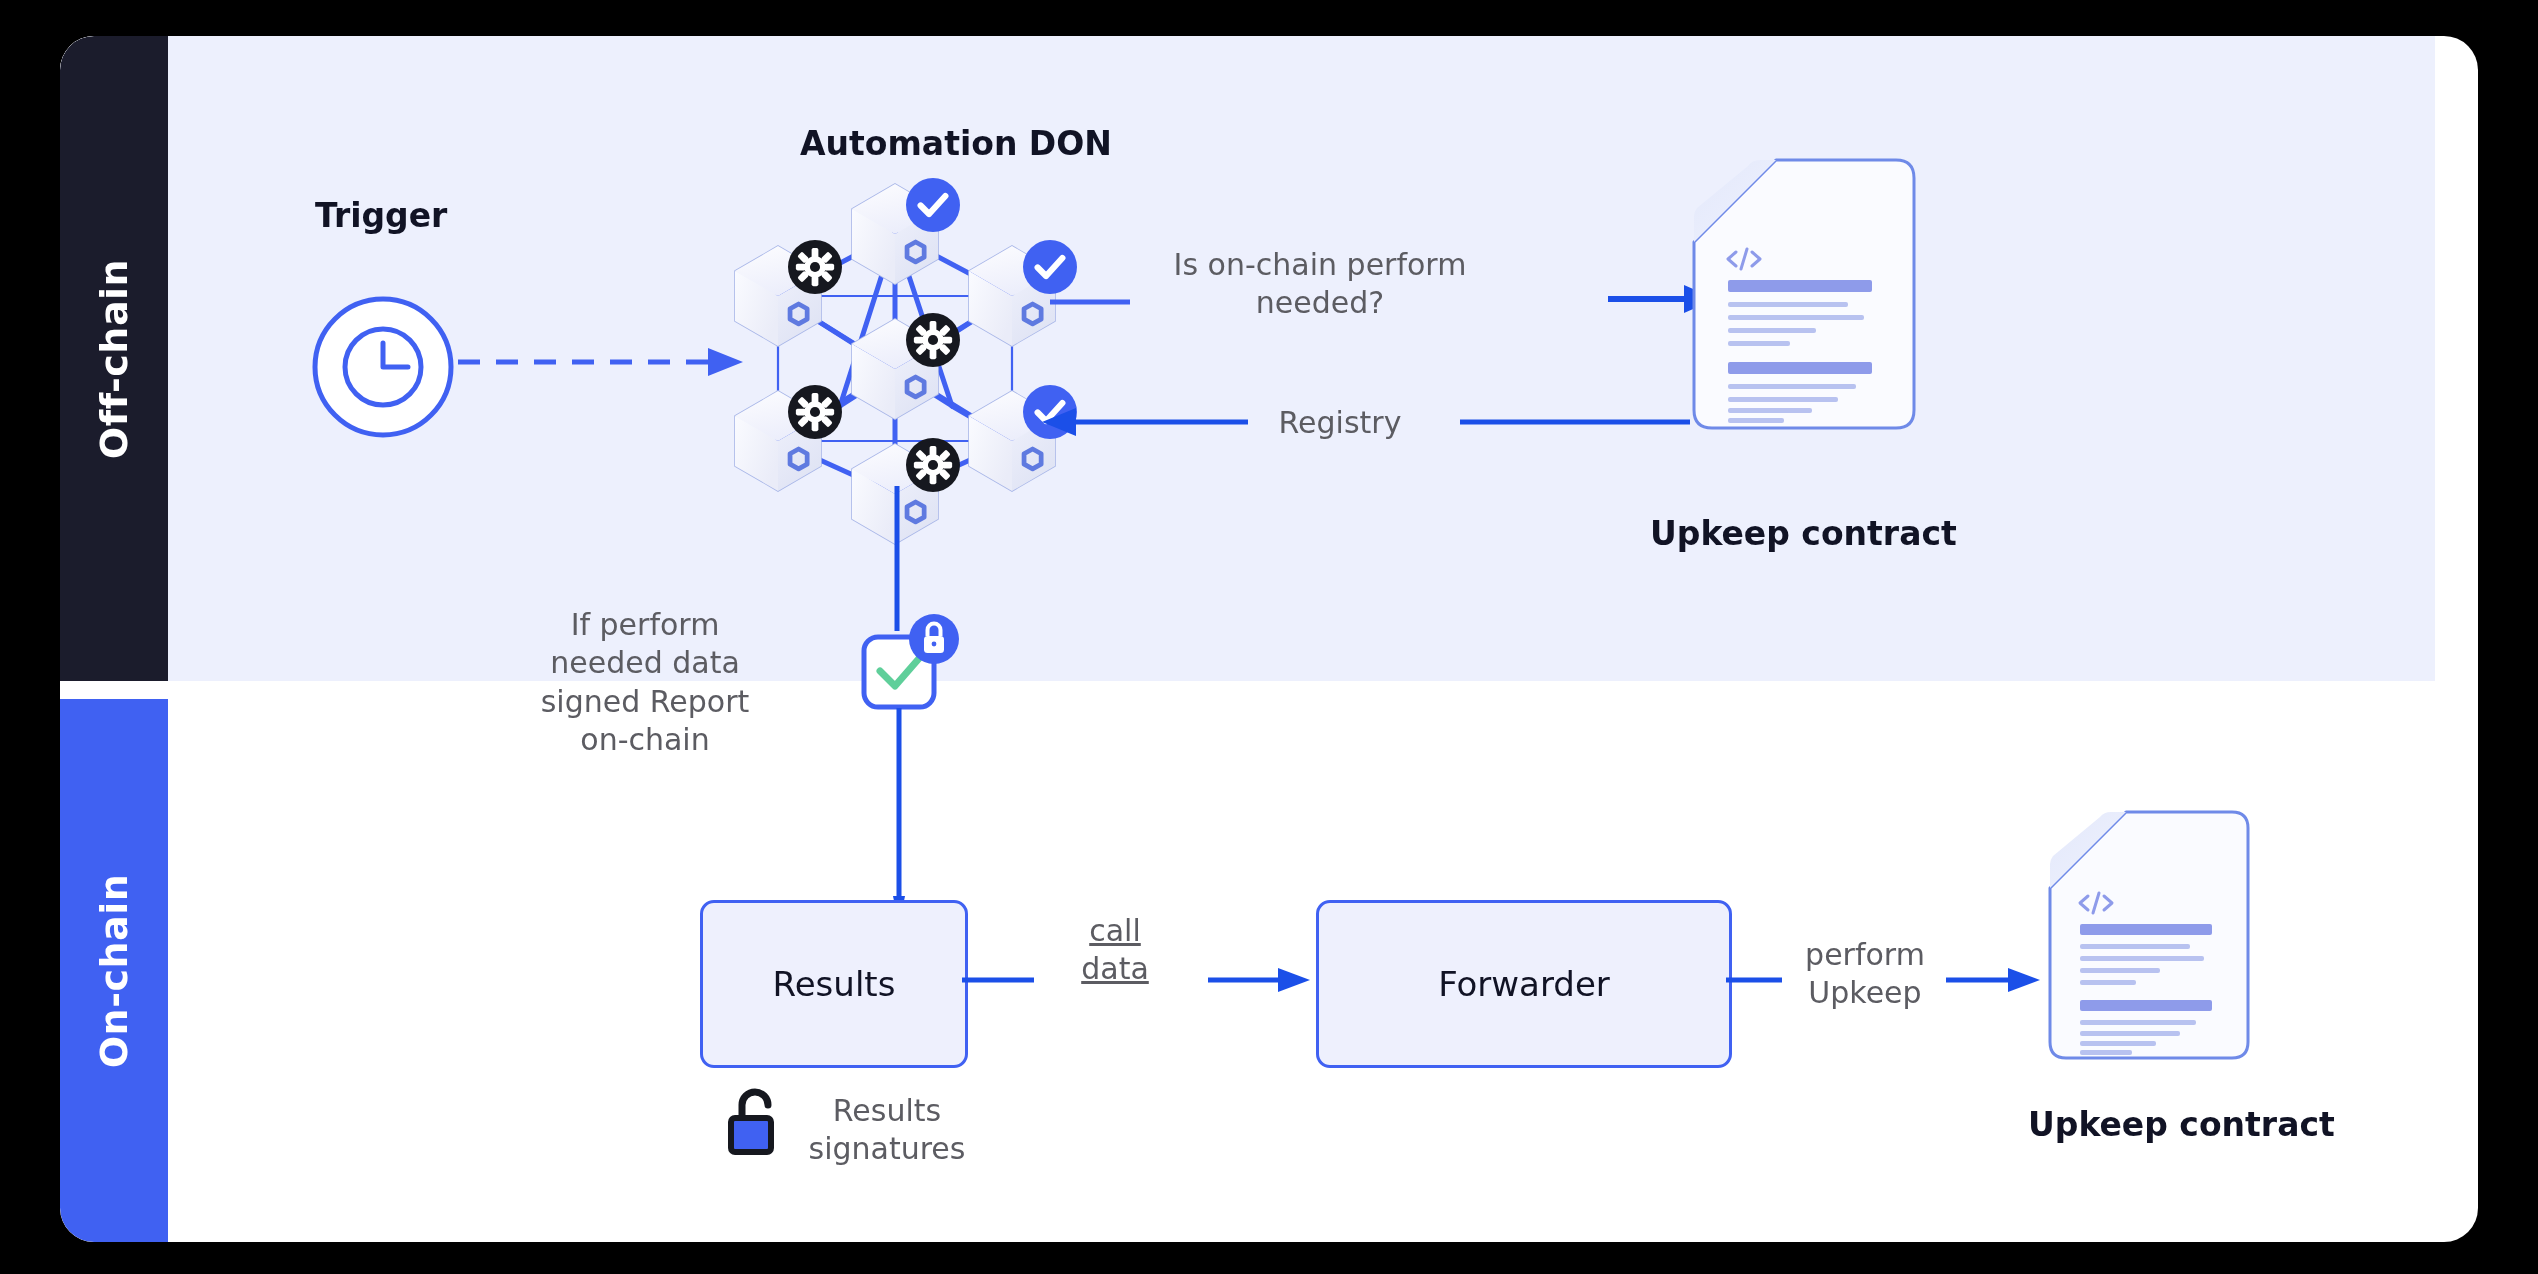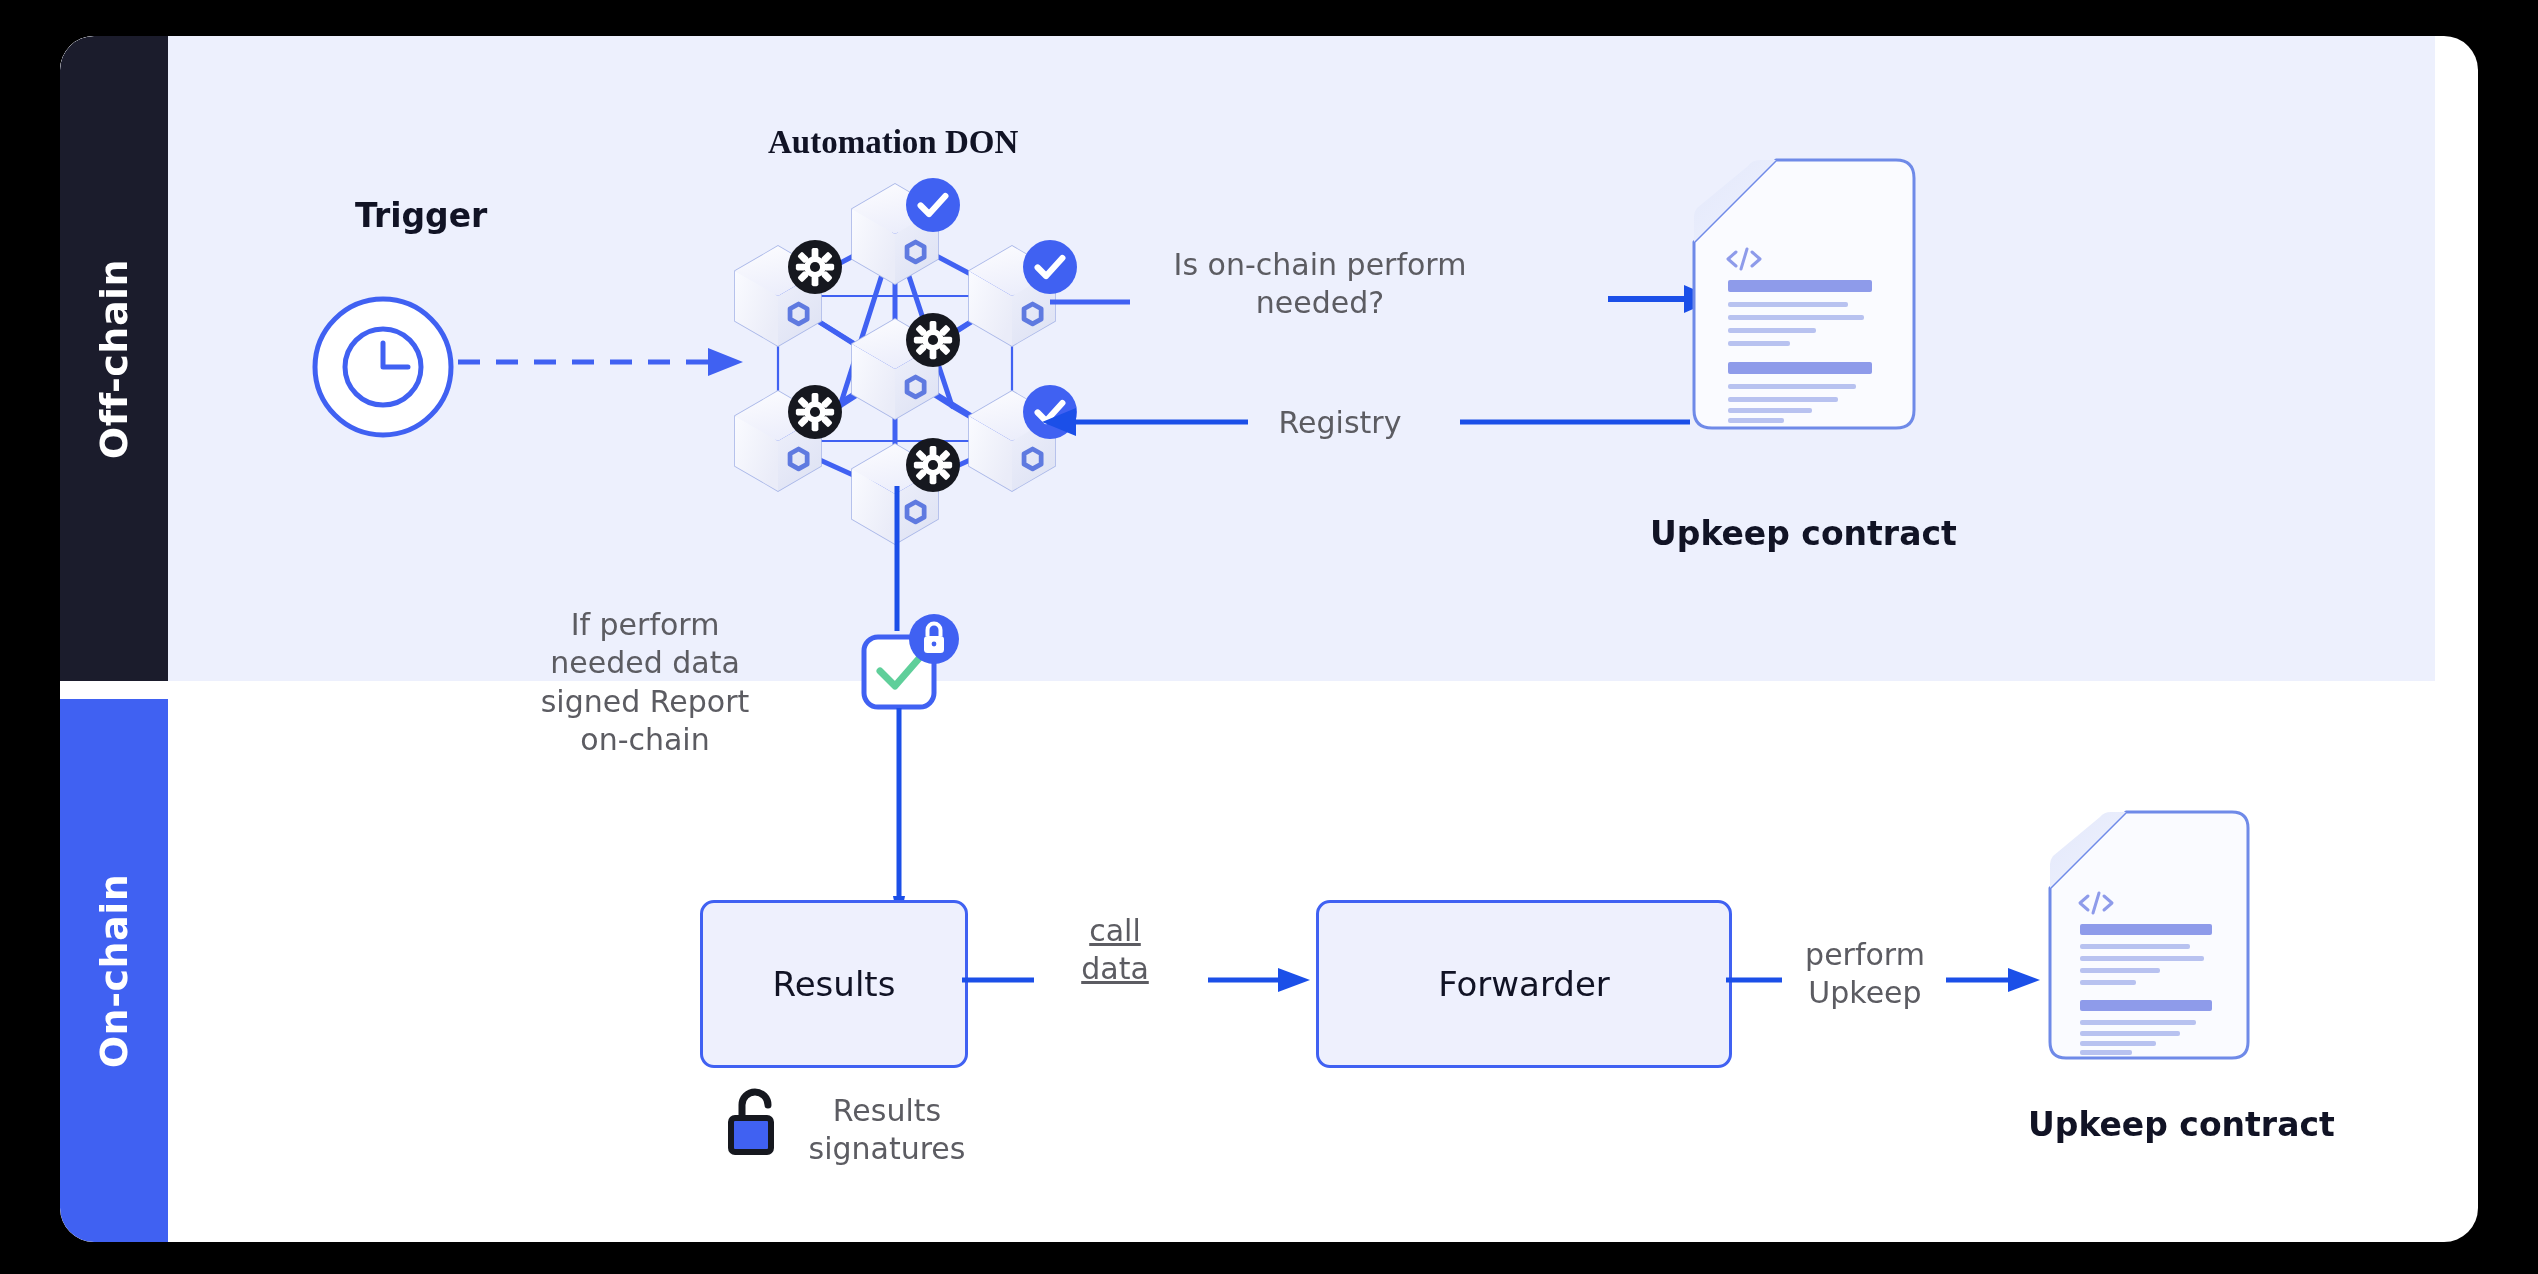--- a/index.html
+++ b/index.html
@@ -115,38 +115,38 @@
 
     <div id="offchain-region"></div>
 
     <div id="offchain-band">
       <span class="band-label">Off-chain</span>
     </div>
     <div id="onchain-band">
       <span class="band-label">On-chain</span>
     </div>
 
-    <div class="abs title-bold" style="left:255px; top:160px;margin-left:40px;">Trigger</div>
+    <div class="abs title-bold" style="left:255px; top:160px;">Trigger</div>
 
     <div class="abs" style="left:250px; top:258px;">
       <svg width="146" height="146" viewBox="0 0 146 146">
         <circle cx="73" cy="73" r="68" fill="#ffffff" stroke="#4061f2" stroke-width="5"></circle>
         <circle cx="73" cy="73" r="38" fill="none" stroke="#4061f2" stroke-width="5"></circle>
         <path d="M73 49 L73 73 L98 73" fill="none" stroke="#4061f2" stroke-width="5" stroke-linecap="round" stroke-linejoin="round"></path>
       </svg>
     </div>
 
     <div class="abs" style="left:398px; top:308px;">
       <svg width="290" height="36" viewBox="0 0 290 36">
         <line x1="0" y1="18" x2="250" y2="18" stroke="#4061f2" stroke-width="5" stroke-dasharray="22 16"></line>
         <polygon points="250,4 285,18 250,32" fill="#4061f2"></polygon>
       </svg>
     </div>
 
-    <div class="abs title-bold" style="left:708px; top:88px;font-family:Liberation Serif, serif;">Automation DON</div>
+    <div class="abs title-bold" style="left:740px; top:88px;">Automation DON</div>
 
     <div class="abs" style="left:660px; top:140px;">
       <svg width="350" height="360" viewBox="0 0 350 360">
         <defs>
           <linearGradient id="faceTop" x1="0" y1="0" x2="0.4" y2="1">
             <stop offset="0%" stop-color="#fdfdff"></stop>
             <stop offset="100%" stop-color="#eceefb"></stop>
           </linearGradient>
           <linearGradient id="faceLeft" x1="0" y1="0" x2="1" y2="0.6">
             <stop offset="0%" stop-color="#fafbff"></stop>

